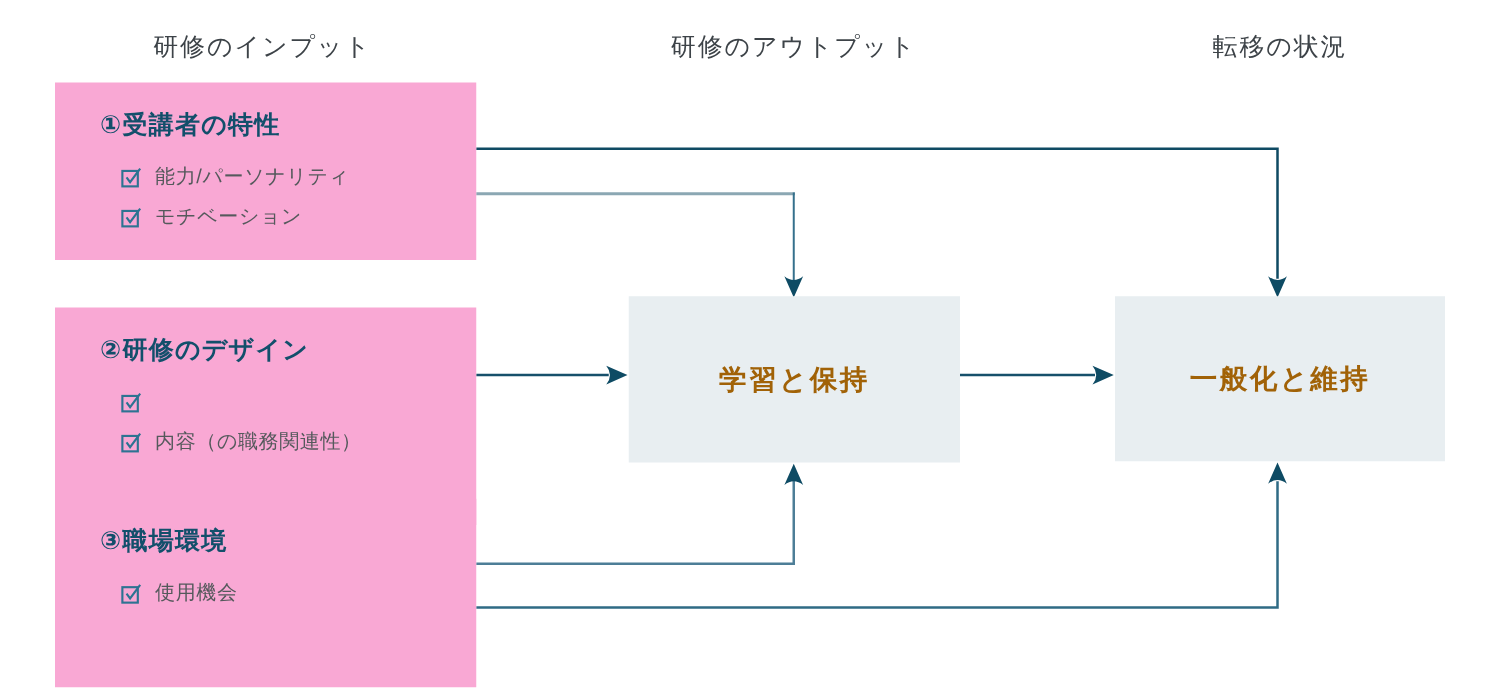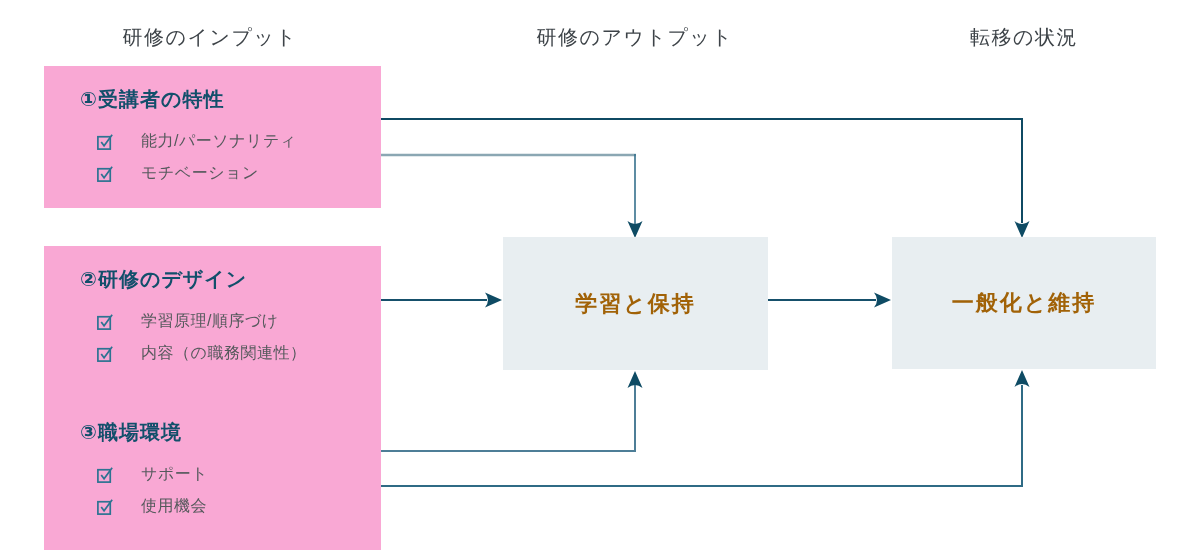--- a/index.html
+++ b/index.html
@@ -21,21 +21,21 @@
     background:#f9a8d4;padding:18px 10px 0 36px;
   }
   .ibox-1{top:66px;height:142px;}
   .ibox-2{top:246px;height:174px;}
   .ibox-3{top:399px;height:168px;}
   .ibox h2{
     margin:2px 0 12px 0;font-size:20px;font-weight:bold;
     color:#124f6b;letter-spacing:1px;
   }
   .check-item{
-    display:flex;align-items:center;gap:26px;
+    display:flex;align-items:center;gap:9px;
     margin-left:16px;height:32px;
     font-size:16px;color:#55595c;letter-spacing:0.5px;white-space:nowrap;
   }
   .checkbox-icon{flex:0 0 auto;display:block;}
   .node{
     position:absolute;display:flex;align-items:center;justify-content:center;
     background:#e8eef1;color:#a16207;font-size:22px;font-weight:bold;
     letter-spacing:2px;white-space:nowrap;
   }
   .node-learning{left:503px;top:237px;width:265px;height:133px;}
@@ -90,45 +90,37 @@
     </div>
   </section>
 
   <section class="ibox ibox-2">
     <h2>②研修のデザイン</h2>
     <div class="check-item">
       <svg class="checkbox-icon" width="19" height="19" viewBox="0 0 20 20">
         <rect x="2" y="5" width="13" height="13" fill="none" stroke="#2d7392" stroke-width="1.8"></rect>
         <path d="M5.5 10.5 L8.5 14.5 L17 3" fill="none" stroke="#2d7392" stroke-width="1.8"></path>
       </svg>
-      <span>学習原理/順序づけ</span>
     </div>
     <div class="check-item">
       <svg class="checkbox-icon" width="19" height="19" viewBox="0 0 20 20">
         <rect x="2" y="5" width="13" height="13" fill="none" stroke="#2d7392" stroke-width="1.8"></rect>
         <path d="M5.5 10.5 L8.5 14.5 L17 3" fill="none" stroke="#2d7392" stroke-width="1.8"></path>
       </svg>
       <span>内容（の職務関連性）</span>
     </div>
   </section>
 
   <section class="ibox ibox-3">
     <h2>③職場環境</h2>
     <div class="check-item">
       <svg class="checkbox-icon" width="19" height="19" viewBox="0 0 20 20">
         <rect x="2" y="5" width="13" height="13" fill="none" stroke="#2d7392" stroke-width="1.8"></rect>
         <path d="M5.5 10.5 L8.5 14.5 L17 3" fill="none" stroke="#2d7392" stroke-width="1.8"></path>
       </svg>
-      <span>サポート</span>
-    </div>
-    <div class="check-item">
-      <svg class="checkbox-icon" width="19" height="19" viewBox="0 0 20 20">
-        <rect x="2" y="5" width="13" height="13" fill="none" stroke="#2d7392" stroke-width="1.8"></rect>
-        <path d="M5.5 10.5 L8.5 14.5 L17 3" fill="none" stroke="#2d7392" stroke-width="1.8"></path>
-      </svg>
       <span>使用機会</span>
     </div>
   </section>
 
   <div class="node node-learning">学習と保持</div>
 
   <div class="node node-transfer">一般化と維持</div>
 
 </div>
 

